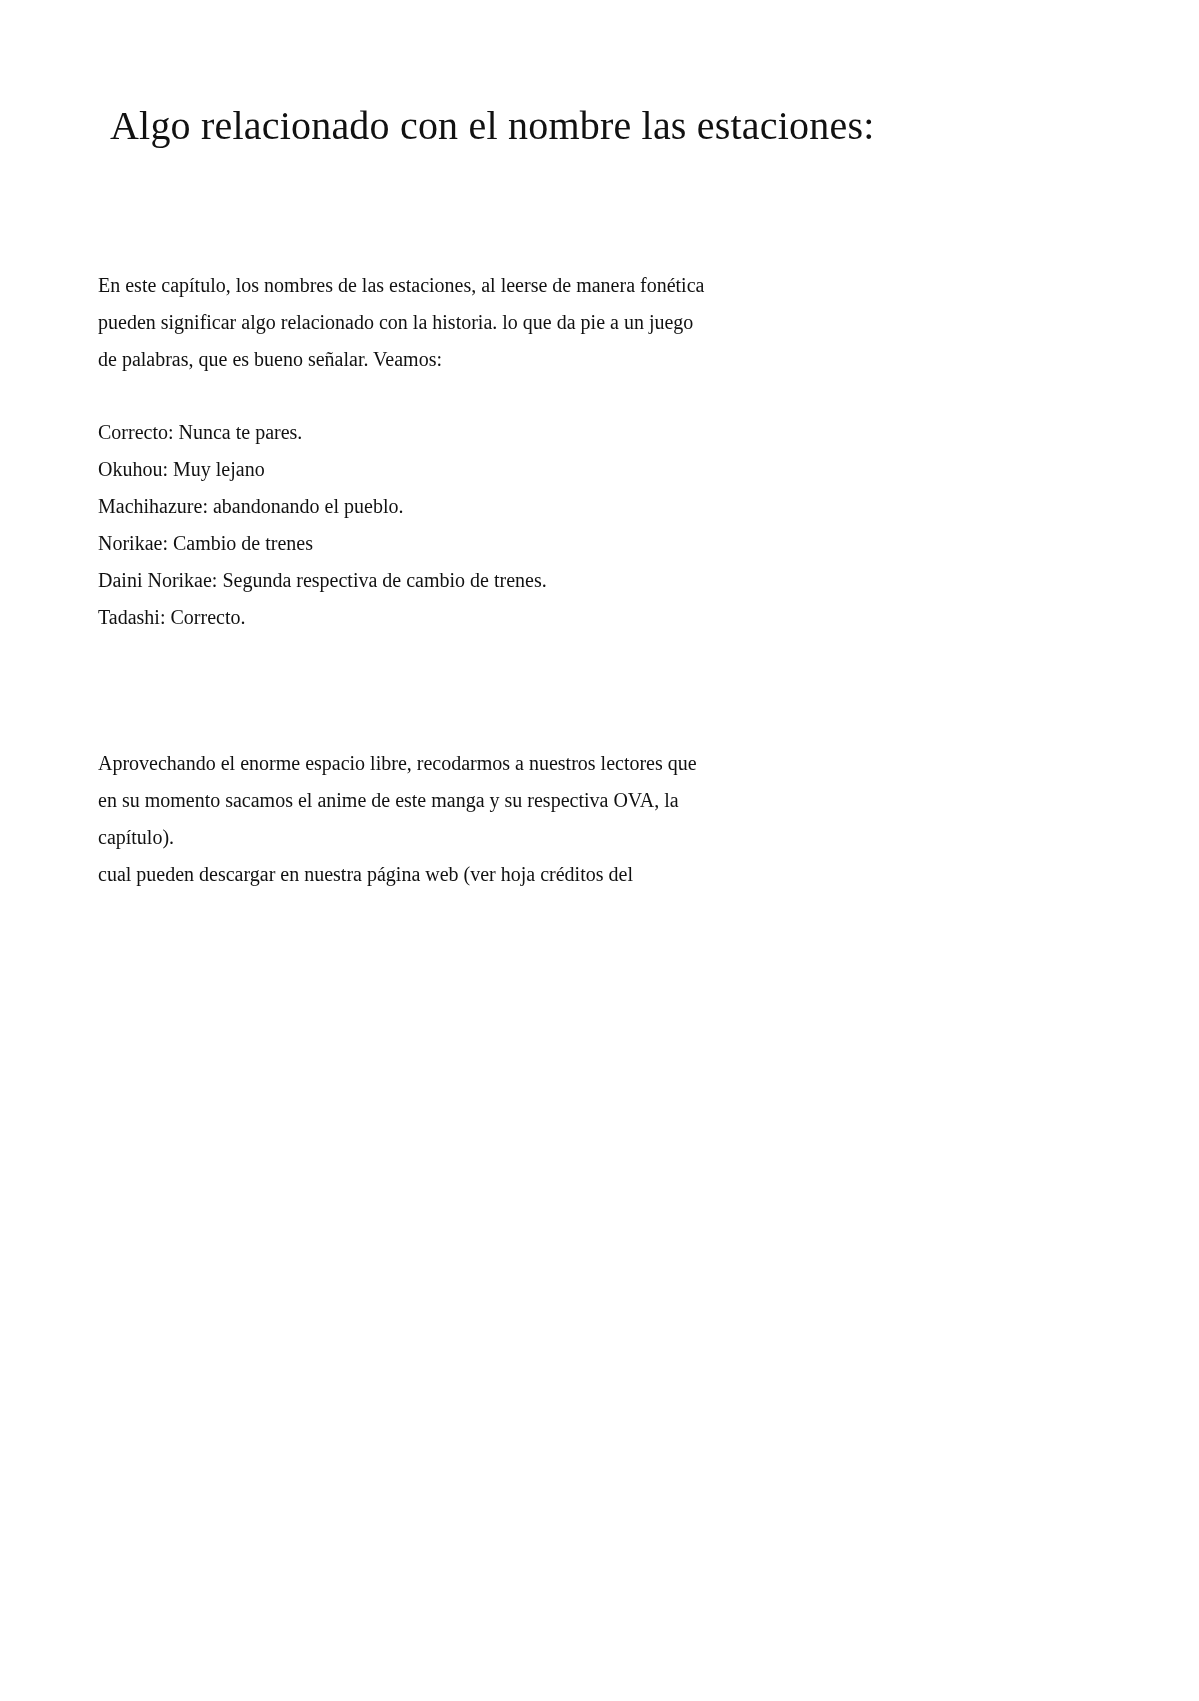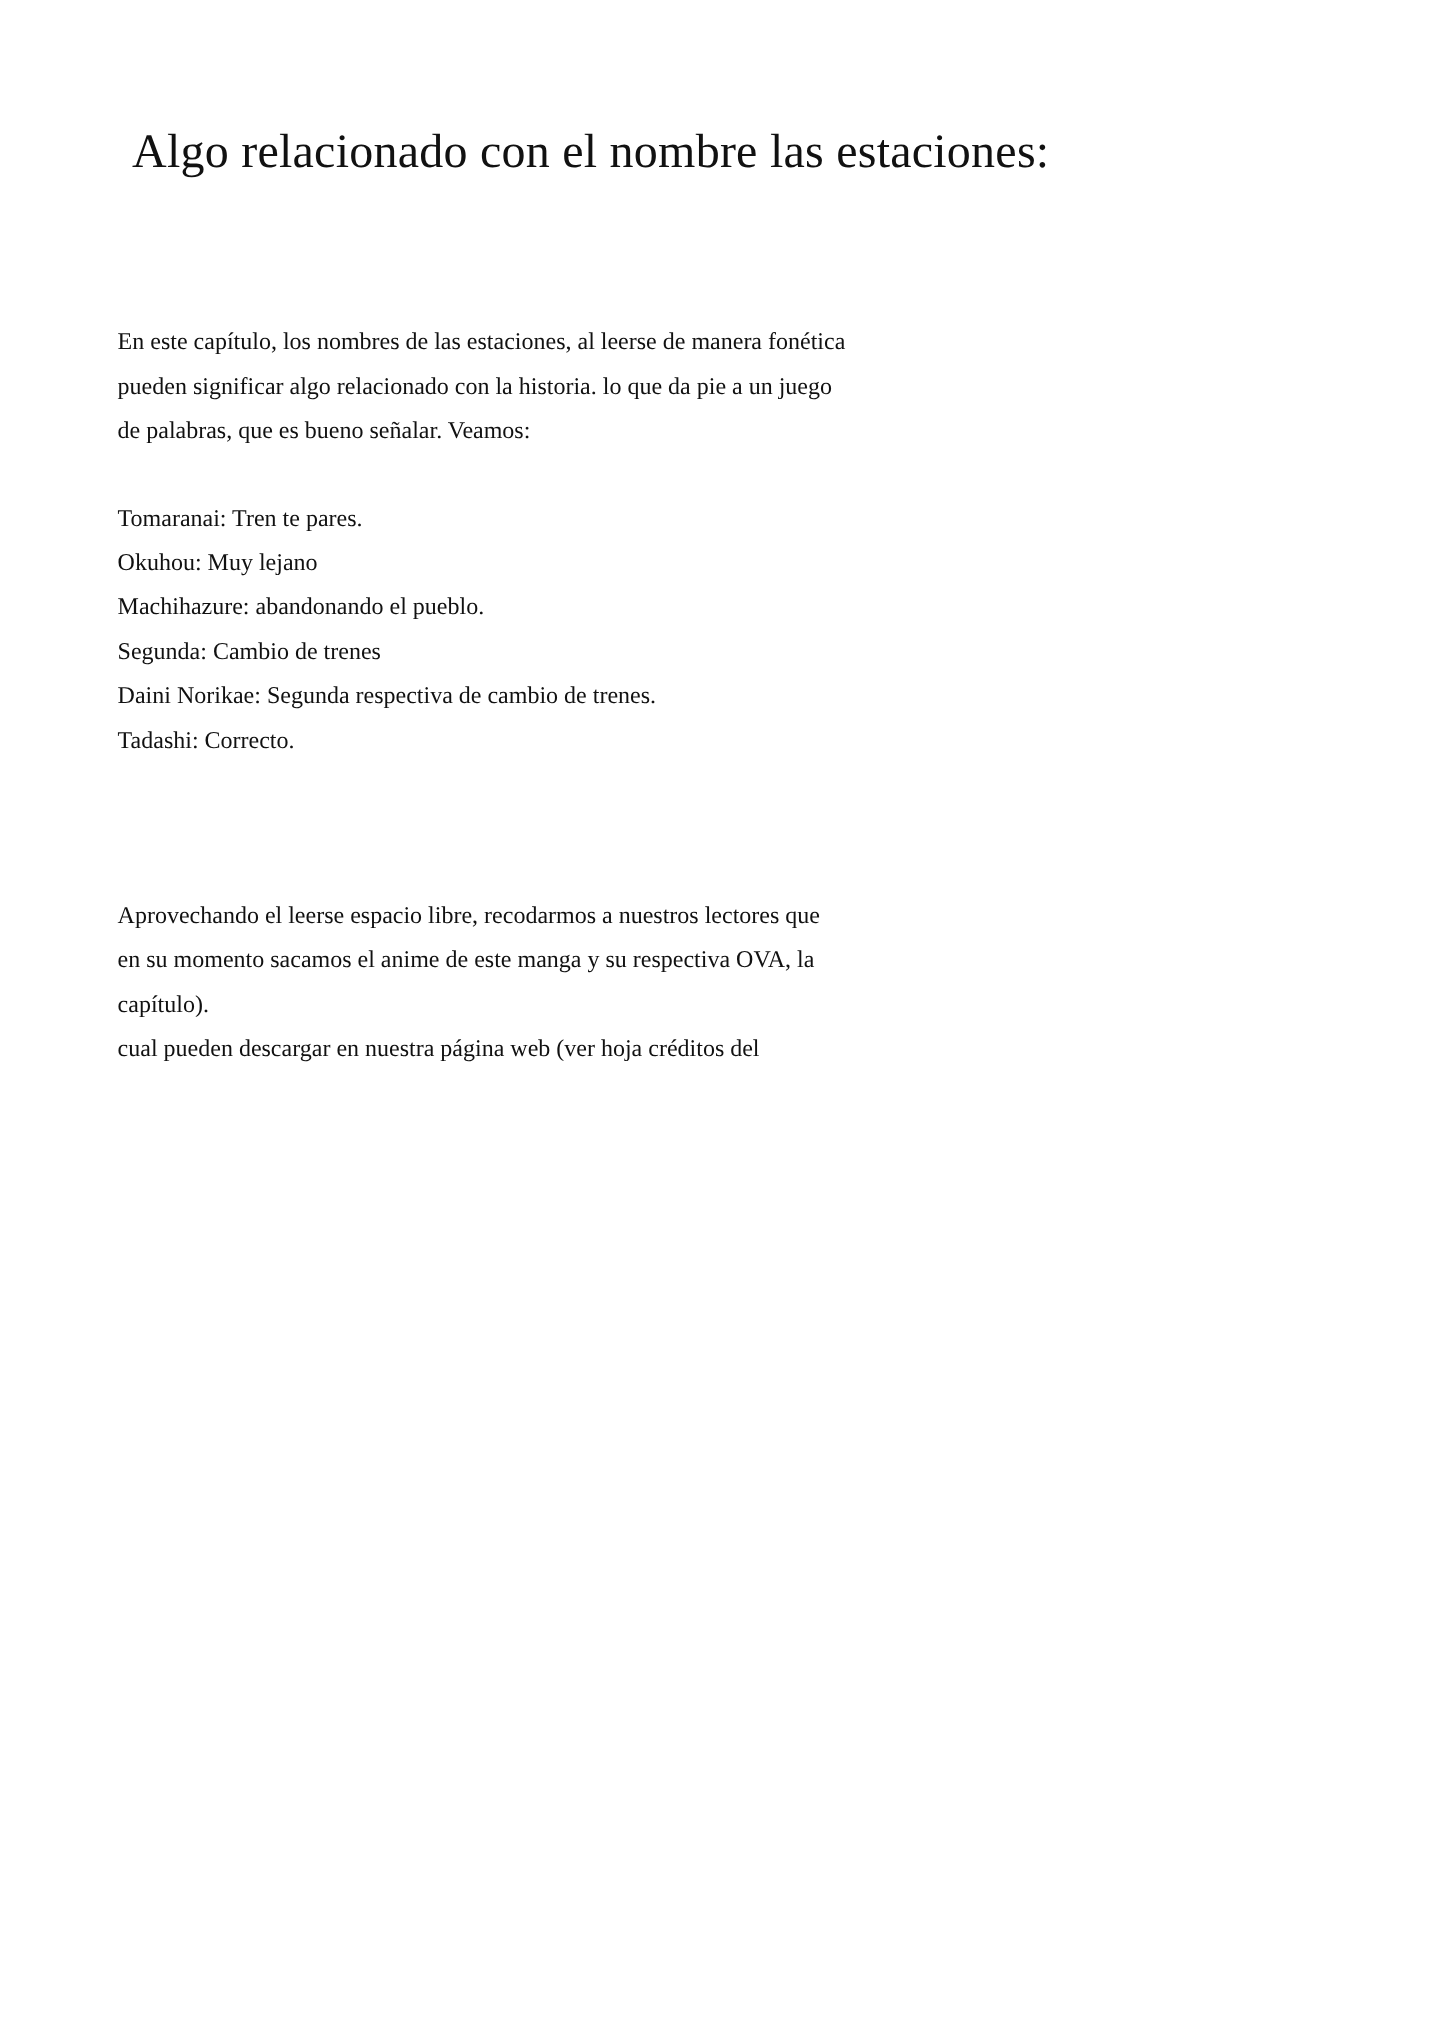--- a/index.html
+++ b/index.html
@@ -57,28 +57,28 @@
 
   <h1 class="title">Algo relacionado con el nombre las estaciones:</h1>
 
   <div class="block intro">
     <span class="line">En este capítulo, los nombres de las estaciones, al leerse de manera fonética</span>
     <span class="line">pueden significar algo relacionado con la historia. lo que da pie a un juego</span>
     <span class="line">de palabras, que es bueno señalar. Veamos:</span>
   </div>
 
   <div class="block stations">
-    <span class="line">Tomaranai: Tren te pares.</span>
+    <span class="line">Correcto: Nunca te pares.</span>
     <span class="line">Okuhou: Muy lejano</span>
     <span class="line">Machihazure: abandonando el pueblo.</span>
-    <span class="line">Segunda: Cambio de trenes</span>
+    <span class="line">Norikae: Cambio de trenes</span>
     <span class="line">Daini Norikae: Segunda respectiva de cambio de trenes.</span>
     <span class="line">Tadashi: Correcto.</span>
   </div>
 
   <div class="block promo">
-    <span class="line">Aprovechando el leerse espacio libre, recodarmos a nuestros lectores que</span>
+    <span class="line">Aprovechando el enorme espacio libre, recodarmos a nuestros lectores que</span>
     <span class="line">en su momento sacamos el anime de este manga y su respectiva OVA, la</span>
     <span class="line">capítulo).</span>
     <span class="line">cual pueden descargar en nuestra página web (ver hoja créditos del</span>
   </div>
 
 </div>
 
 </body></html>

